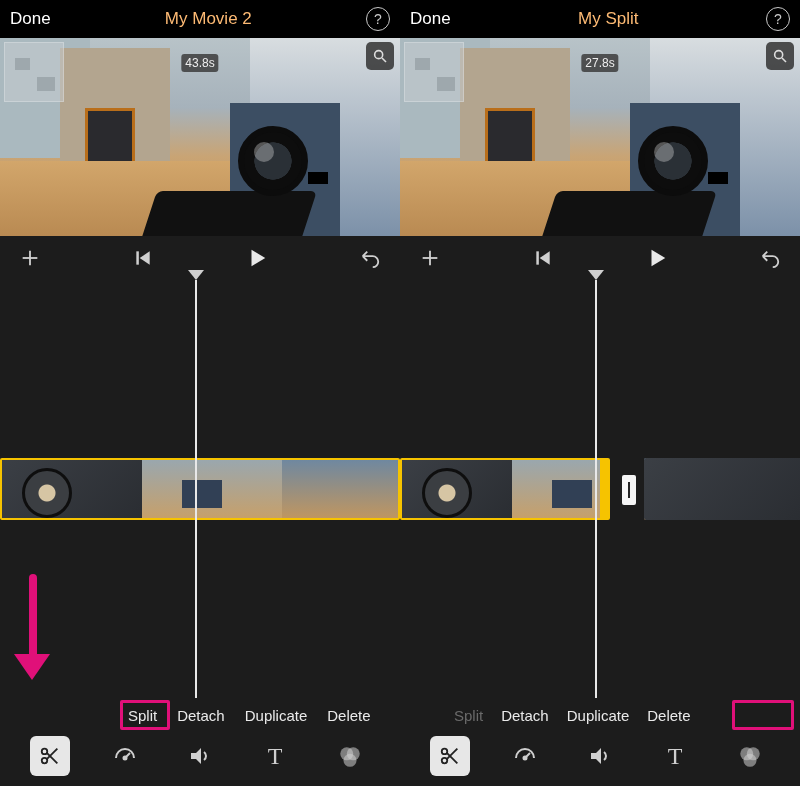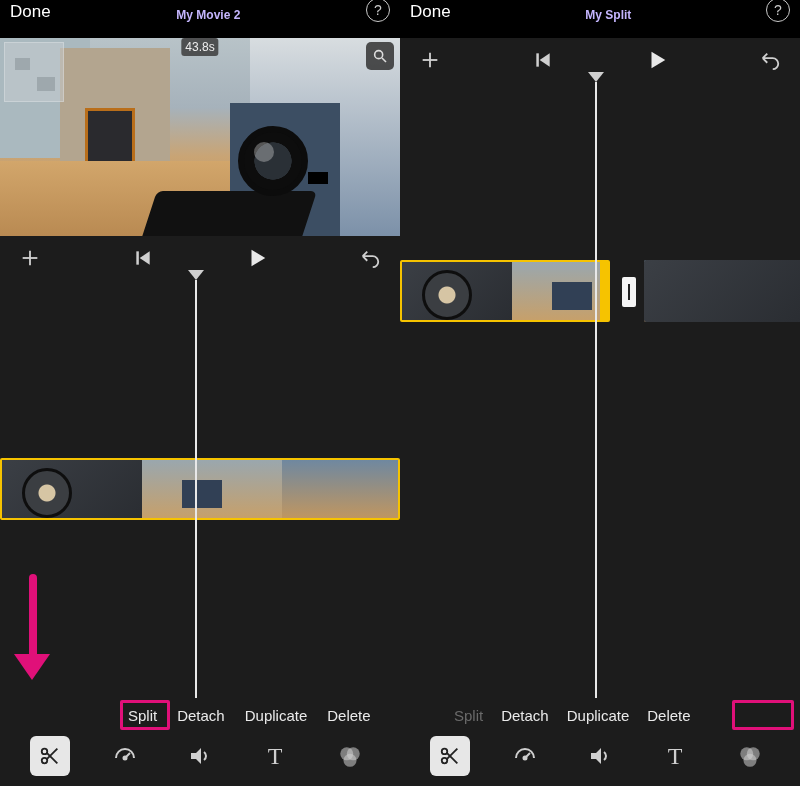--- a/index.html
+++ b/index.html
@@ -17,27 +17,27 @@
     width: 400px;
     height: 786px;
     position: relative;
     display: flex;
     flex-direction: column;
     background: #1c1c1c;
   }
   .header {
     height: 38px;
     display: flex;
-    align-items: flex-end;
+    align-items: center;
     justify-content: space-between;
     padding: 16px 10px;
     background: #000;
   }
   .done-link { color: #fff; font-size: 17px; font-weight: 400; }
-  .title { color: #c4b5fd; font-size: 12px; font-weight: 700; }
+  .title { color: #fdba74; font-size: 17px; font-weight: 400; }
   .help-btn {
     width: 24px; height: 24px; border: 1.6px solid #c9c9c9; border-radius: 50%;
     color: #c9c9c9; font-size: 14px; display:flex; align-items:center; justify-content:center;
   }
   .preview {
     height: 198px;
     position: relative;
     overflow: hidden;
     background: linear-gradient(180deg,#b8c3c8 0%,#a6b2bb 35%,#c9a474 60%,#bb925e 100%);
   }
@@ -59,21 +59,21 @@
   .gun .scope::after{content:"";position:absolute;left:10px;top:10px;width:20px;height:20px;border-radius:50%;background:rgba(255,255,255,.3);}
   .gun .barrel { position:absolute; left:200px; bottom:62px; width:20px; height:12px; background:#000; }
   .hud-map {
     position:absolute; left:4px; top:4px; width:60px; height:60px;
     background:rgba(200,205,210,.5); border:1px solid rgba(255,255,255,.25);
   }
   .hud-map::before,.hud-map::after{content:"";position:absolute;background:rgba(140,150,155,.6);}
   .hud-map::before{left:10px;top:15px;width:15px;height:12px;}
   .hud-map::after{right:8px;bottom:10px;width:18px;height:14px;}
   .time-badge {
-    position:absolute; top:0; left:50%; transform:translateX(-50%);
+    position:absolute; top:16px; left:50%; transform:translateX(-50%);
     background:rgba(60,60,60,.85); color:#eee; font-size:12px;
     padding:2px 4px; border-radius:3px;
   }
   .zoom-btn {
     position:absolute; top:4px; right:6px; width:28px; height:28px;
     background:rgba(50,50,50,.85); border-radius:5px;
     display:flex;align-items:center;justify-content:center;
   }
   .transport {
     height: 44px;
@@ -284,20 +284,41 @@
   </div>
 </div>
 
 <div class="panel right">
   <div class="header">
     <span class="done-link">Done</span>
     <span class="title">My Split</span>
     <span class="help-btn">?</span>
   </div>
 
+  <div class="preview">
+    <div class="building b1"></div>
+    <div class="building b2"></div>
+    <div class="doorway"></div>
+    <div class="ground"></div>
+    <div class="building b3"></div>
+    <div class="building b4"></div>
+    <div class="gun">
+      <div class="body"></div>
+        <div class="scope"></div>
+        <div class="barrel"></div>
+    </div>
+    <div class="hud-map"></div>
+    <span class="time-badge">27.8s</span>
+    <span class="zoom-btn">
+      <svg width="16" height="16" viewBox="0 0 24 24" fill="none" stroke="#ddd" stroke-width="2.4">
+          <circle cx="10" cy="10" r="6"></circle>
+          <line x1="15" y1="15" x2="21" y2="21"></line>
+        </svg>
+    </span>
+  </div>
 
   <div class="transport">
     <span class="tbtn">
       <svg width="22" height="22" viewBox="0 0 24 24" stroke="#cfcfcf" stroke-width="2">
           <line x1="12" y1="4" x2="12" y2="20"></line>
           <line x1="4" y1="12" x2="20" y2="12"></line>
         </svg>
     </span>
     <span class="tbtn">
       <svg width="20" height="20" viewBox="0 0 24 24" fill="#cfcfcf">

